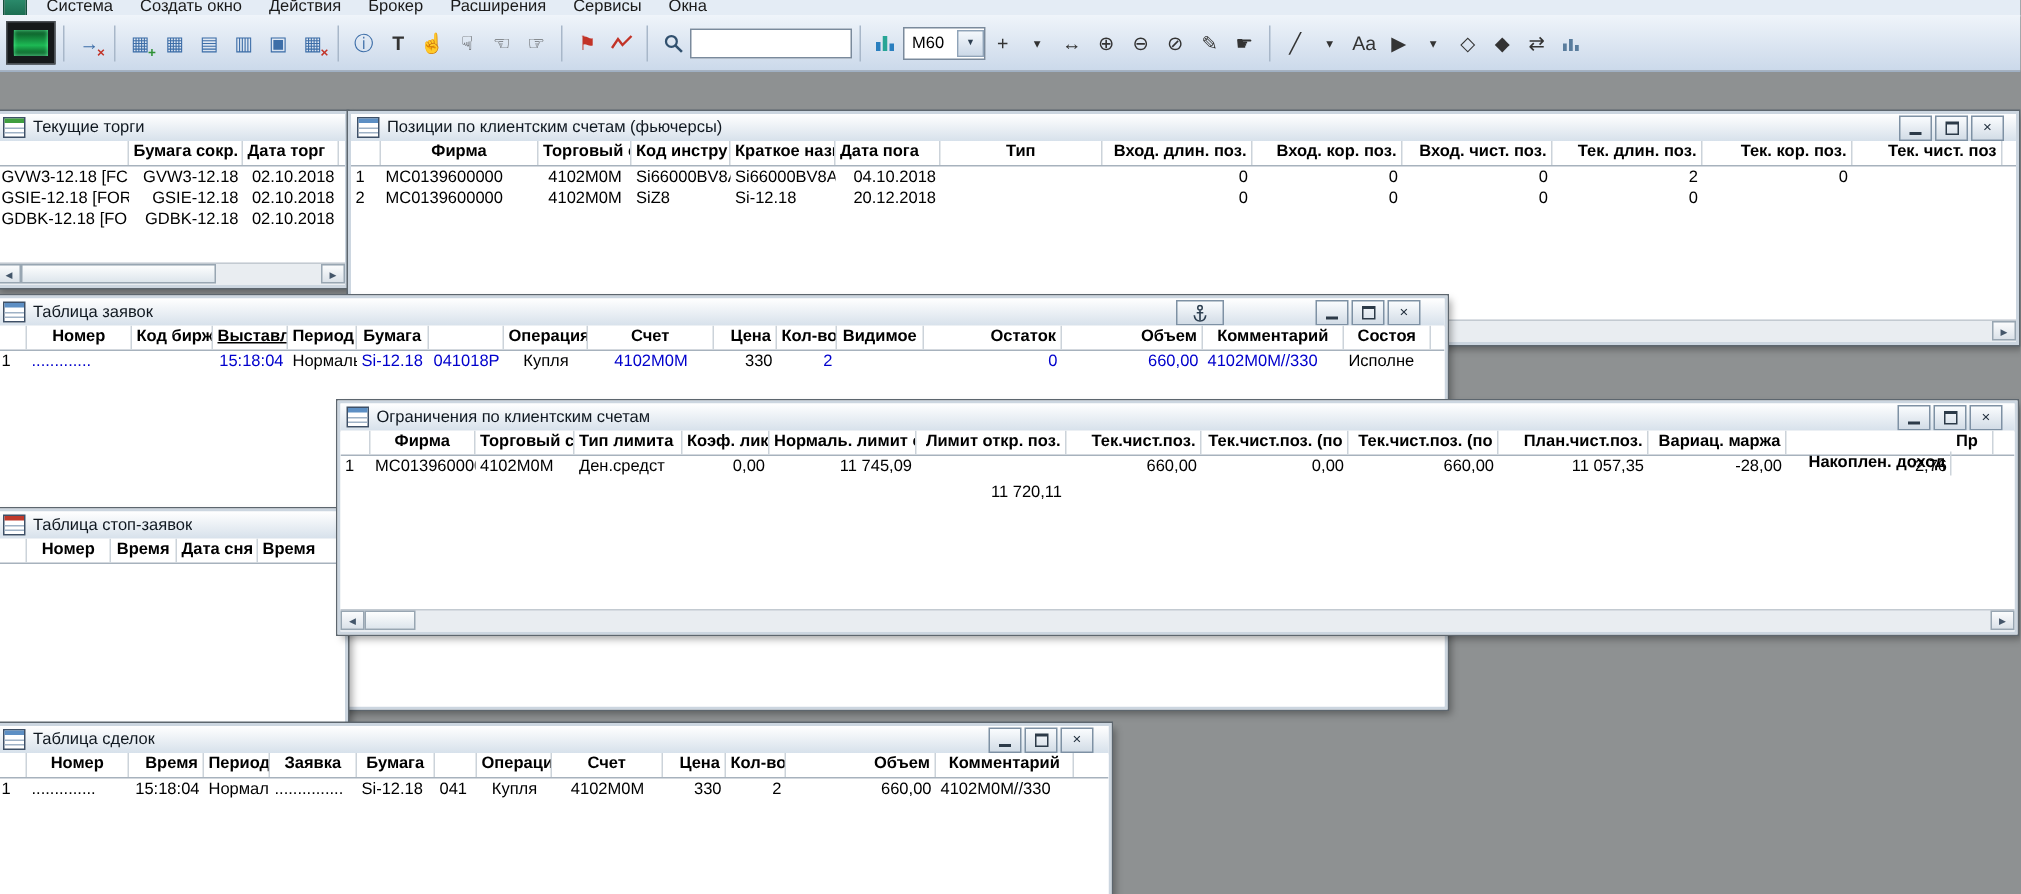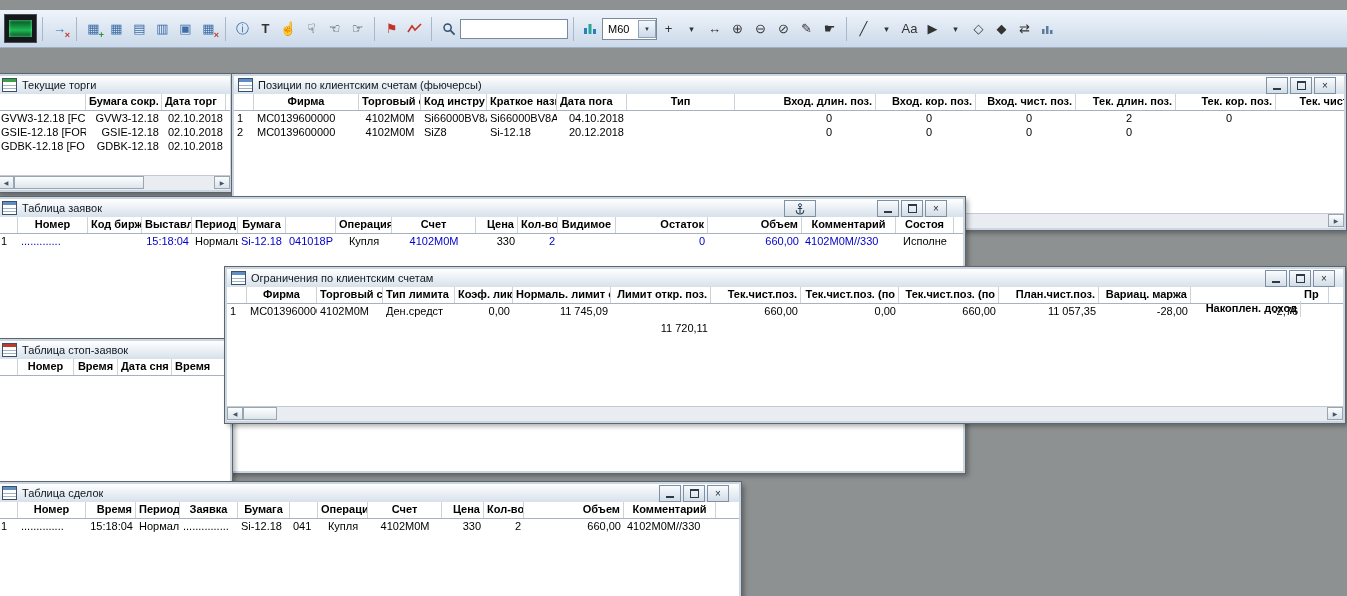--- a/index.html
+++ b/index.html
@@ -59,20 +59,32 @@
   .hscroll{position:absolute;left:0;right:0;bottom:0;height:14px;background:#e9edf1;border-top:1px solid #c3cad1;}
   .sarrow{position:absolute;top:0;width:16px;height:13px;background:linear-gradient(#fbfcfd,#dbe2e9);border:1px solid #98a6b2;display:flex;align-items:center;justify-content:center;font-size:6px;color:#44566a;box-sizing:border-box;}
   .sarrow.left{left:0;} .sarrow.right{right:0;}
   .sthumb{position:absolute;top:0;height:13px;background:linear-gradient(#fdfefe,#dde5ec);border:1px solid #98a6b2;box-sizing:border-box;}
 </style>
 </head>
 <body>
 
 <div class="app">
 
+  <div class="menubar">
+    <div class="menurow">
+      <span class="menu-appicon"></span>
+      <span class="menu-item">Система</span>
+      <span class="menu-item">Создать окно</span>
+      <span class="menu-item">Действия</span>
+      <span class="menu-item">Брокер</span>
+      <span class="menu-item">Расширения</span>
+      <span class="menu-item">Сервисы</span>
+      <span class="menu-item">Окна</span>
+    </div>
+  </div>
 
   <div class="toolbar">
     <span class="quik-logo">
         <span class="screen"></span>
       </span>
     <span class="tsep"></span>
     <span class="tbtn">
         <span class="g blue">→</span>
         <span class="ov g red">×</span>
       </span>
@@ -258,21 +270,21 @@
       </div>
       <div class="qtable" style="bottom:14px">
           <div class="thead">
             <span class="th" style="width: 20px; text-align: center;"></span>
             <span class="th" style="width: 105px; text-align: center;">Фирма</span>
             <span class="th" style="width: 62px; text-align: center;">Торговый с</span>
             <span class="th" style="width: 66px; text-align: left;">Код инстру</span>
             <span class="th" style="width: 70px; text-align: left;">Краткое названи</span>
             <span class="th" style="width: 70px; text-align: left;">Дата пога</span>
             <span class="th" style="width: 108px; text-align: center;">Тип</span>
-            <span class="th" style="width: 100px; text-align: right; margin-left: 41px;">Вход. длин. поз.</span>
+            <span class="th" style="width: 100px; text-align: right;">Вход. длин. поз.</span>
             <span class="th" style="width: 100px; text-align: right;">Вход. кор. поз.</span>
             <span class="th" style="width: 100px; text-align: right;">Вход. чист. поз.</span>
             <span class="th" style="width: 100px; text-align: right;">Тек. длин. поз.</span>
             <span class="th" style="width: 100px; text-align: right;">Тек. кор. поз.</span>
             <span class="th" style="width: 100px; text-align: right;">Тек. чист. поз</span>
           </div>
           <div class="trow">
             <span class="td" style="width: 20px; text-align: left;">1</span>
             <span class="td" style="width: 105px; text-align: left;">MC0139600000</span>
             <span class="td" style="width: 62px; text-align: center;">4102M0M</span>
@@ -332,21 +344,21 @@
           <span class="wbtn">
               <span>×</span>
             </span>
         </span>
       </div>
       <div class="qtable">
           <div class="thead">
             <span class="th" style="width: 20px; text-align: center;"></span>
             <span class="th" style="width: 70px; text-align: center;">Номер</span>
             <span class="th" style="width: 54px; text-align: center;">Код биржи</span>
-            <span class="th" style="width: 50px; text-align: right;">Выставл</span>
+            <span class="th" style="width: 50px; text-align: right; text-decoration: underline;">Выставл</span>
             <span class="th" style="width: 46px; text-align: center;">Период</span>
             <span class="th" style="width: 48px; text-align: center;">Бумага</span>
             <span class="th" style="width: 50px; text-align: center;"></span>
             <span class="th" style="width: 56px; text-align: center;">Операция</span>
             <span class="th" style="width: 84px; text-align: center;">Счет</span>
             <span class="th" style="width: 42px; text-align: right;">Цена</span>
             <span class="th" style="width: 40px; text-align: right;">Кол-во</span>
             <span class="th" style="width: 58px; text-align: center;">Видимое</span>
             <span class="th" style="width: 92px; text-align: right;">Остаток</span>
             <span class="th" style="width: 94px; text-align: right;">Объем</span>
@@ -362,21 +374,21 @@
             <span class="td" style="width: 48px; text-align: left; color: rgb(0, 0, 204);">Si-12.18</span>
             <span class="td" style="width: 50px; text-align: left; color: rgb(0, 0, 204);">041018P</span>
             <span class="td" style="width: 56px; text-align: center;">Купля</span>
             <span class="td" style="width: 84px; text-align: center; color: rgb(0, 0, 204);">4102M0M</span>
             <span class="td" style="width: 42px; text-align: right;">330</span>
             <span class="td" style="width: 40px; text-align: right; color: rgb(0, 0, 204);">2</span>
             <span class="td" style="width: 58px; text-align: right;"></span>
             <span class="td" style="width: 92px; text-align: right; color: rgb(0, 0, 204);">0</span>
             <span class="td" style="width: 94px; text-align: right; color: rgb(0, 0, 204);">660,00</span>
             <span class="td" style="width: 94px; text-align: left; color: rgb(0, 0, 204);">4102M0M//330</span>
-            <span class="td" style="width: 58px; text-align: center;">Исполне</span>
+            <span class="td" style="width: 58px; text-align: left;">Исполне</span>
           </div>
         </div>
     </div>
 
     <div class="window" style="left:-4px;top:271px;width:232px;height:150px;z-index:4">
       <div class="titlebar">
         <span class="wicon red"></span>
         <span class="caption">Таблица стоп-заявок</span>
       </div>
       <div class="qtable">

